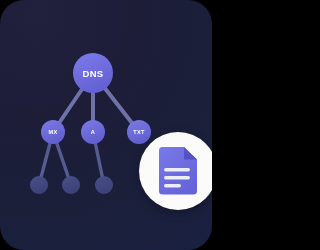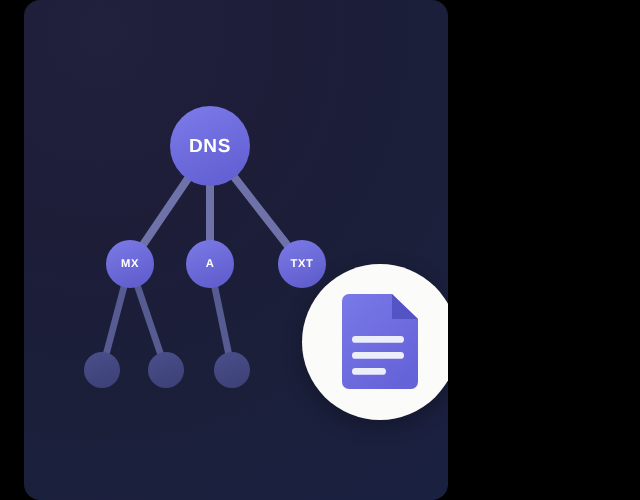--- a/index.html
+++ b/index.html
@@ -11,25 +11,24 @@
     width: 250px;
     height: 250px;
     overflow: hidden;
     font-family: "Liberation Sans", sans-serif;
   }
 
   #app-tile {
     position: relative;
     width: 212px;
     height: 250px;
-    border-radius: 8px;
+    border-radius: 24px;
     overflow: hidden;
     background:
       radial-gradient(125% 115% at 18% 6%, #21203d 0%, #1d1d38 38%, #1b1f3a 66%, #1a2040 100%);
-    margin-left: 12px;
   }
 
   
   #dns-tree-svg {
     position: absolute;
     left: 0;
     top: 0;
     width: 250px;
     height: 250px;
     display: block;

